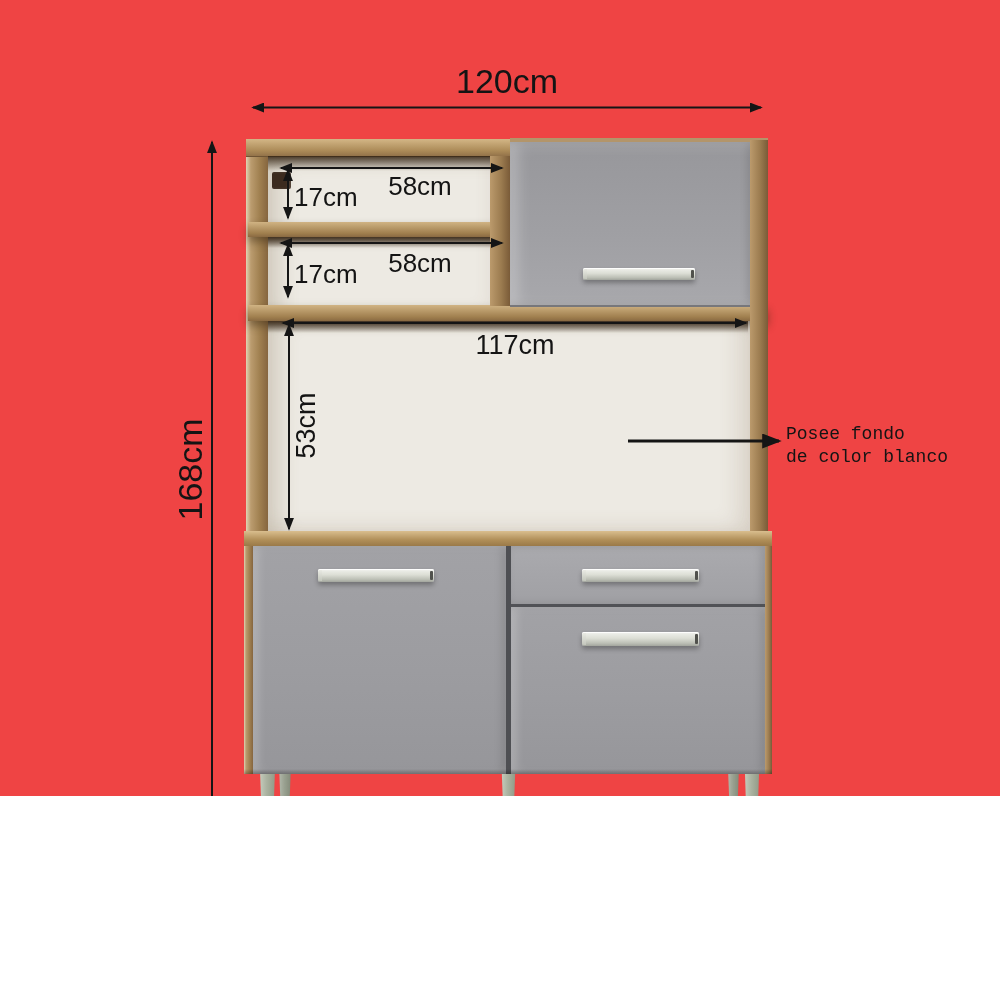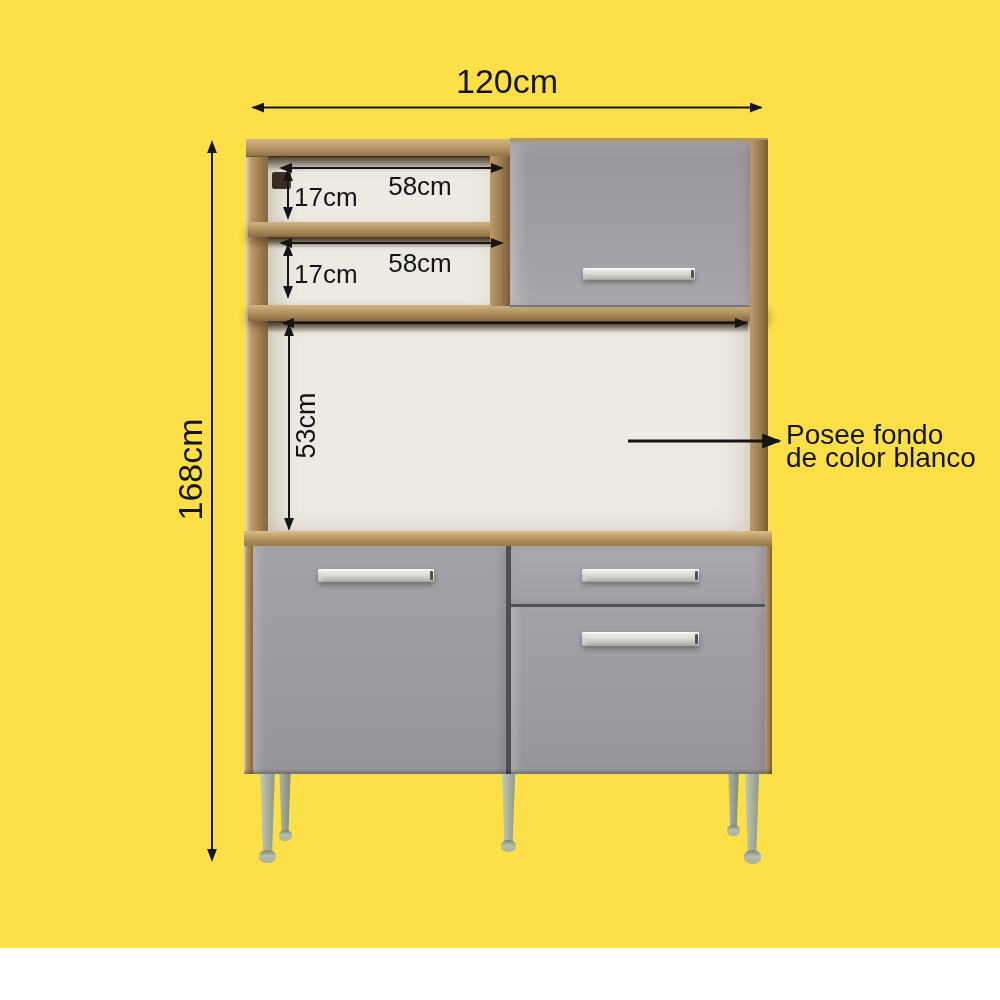--- a/index.html
+++ b/index.html
@@ -1,17 +1,17 @@
 <!DOCTYPE html>
 <html style="--wood: #a8895a; --wood-light: #cfb285; --wood-dark: #7a5b38; --shadow-brown: #3c2b1f; --door-gray: #9d9da1; --back-white: #edeae3; --leg-sage: #abb3a1; --handle-silver: #dcded5; --dimension-line: #151515;"><head>
 <meta charset="utf-8">
 <style>
   html,body { margin:0; padding:0; background:#ffffff; }
   #stage {
-    position:relative; width:1000px; height:948px; background:#fde047;
+    position:relative; width:1000px; height:796px; background:#ef4444;
     font-family:"Liberation Sans", sans-serif; color:#121212; overflow:hidden;
   }
   .abs { position:absolute; }
   .dimlabel { position:absolute; color:#141414; text-align:center; white-space:nowrap; }
   .wood-v  { background:linear-gradient(90deg,#e0d3b4 0%,#bb9c6f 22%,#a08050 62%,#86663f 100%); }
   .wood-vr { background:linear-gradient(90deg,#bb9a6c 0%,#9c7c50 55%,#7a5b38 100%); }
   .wood-h  { background:linear-gradient(180deg,#d3b686 0%,#ab8a57 70%,#93734a 100%); border-bottom:1px solid #6e5434; }
   .board   { background:linear-gradient(180deg,#d0b383 0%,#a07f4e 75%,#8a6a42 100%);
              box-shadow:0 5px 8px rgba(52,36,16,.45); }
   .under-shadow { background:linear-gradient(180deg,rgba(58,42,25,.92),rgba(58,42,25,0)); }
@@ -121,21 +121,22 @@
   <div class="dimlabel" style="left:252px; top:62px; width:510px; font-size:34px;">120cm</div>
 
   <div class="dimlabel" style="left:130px; top:450px; width:120px; font-size:34px; transform:rotate(-90deg);">168cm</div>
 
   <div class="dimlabel" style="left:350px; top:171px; width:140px; font-size:26px;">58cm</div>
   <div class="dimlabel" style="left:294px; top:182px; font-size:26px; text-align:left;">17cm</div>
 
   <div class="dimlabel" style="left:350px; top:248px; width:140px; font-size:26px;">58cm</div>
   <div class="dimlabel" style="left:294px; top:259px; font-size:26px; text-align:left;">17cm</div>
 
+  <div class="dimlabel" style="left:430px; top:330px; width:170px; font-size:27px;">117cm</div>
   <div class="dimlabel" style="left:256px; top:410px; width:100px; font-size:27px; transform:rotate(-90deg);">53cm</div>
 
-  <div class="abs" style="left:786px; top:423px; font-size:28px; line-height:23px; color:#141414;">
+  <div class="abs" style="left:786px; top:423px; font-size:18px; line-height:23px; color:#141414;font-family:Liberation Mono, monospace;">
     <div>Posee fondo</div>
     <div>de color blanco</div>
   </div>
 
 
 </div>
 
 </body></html>

